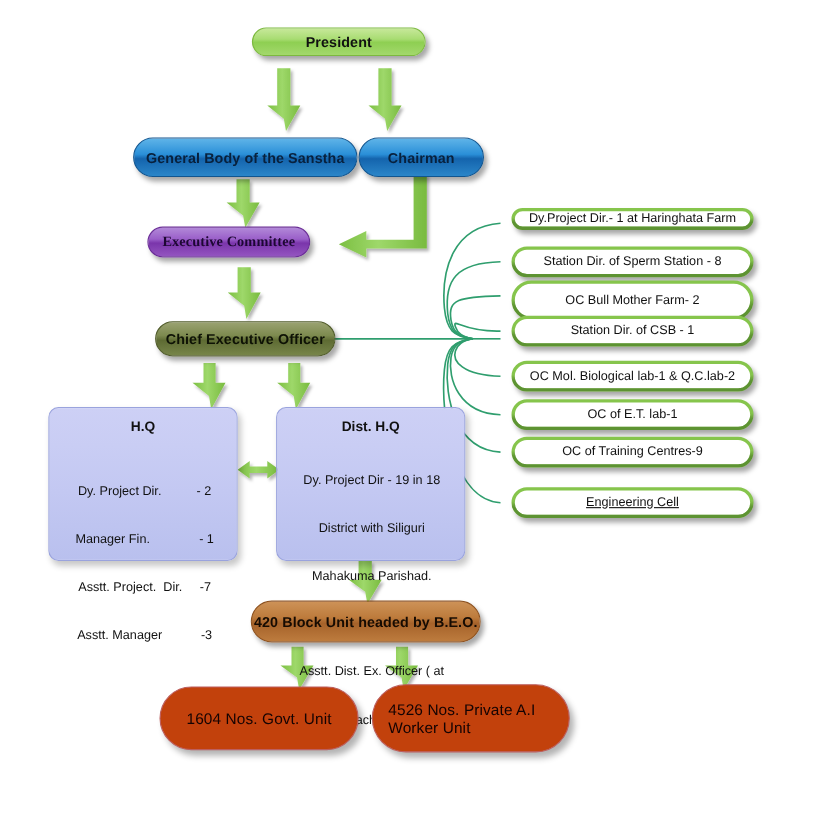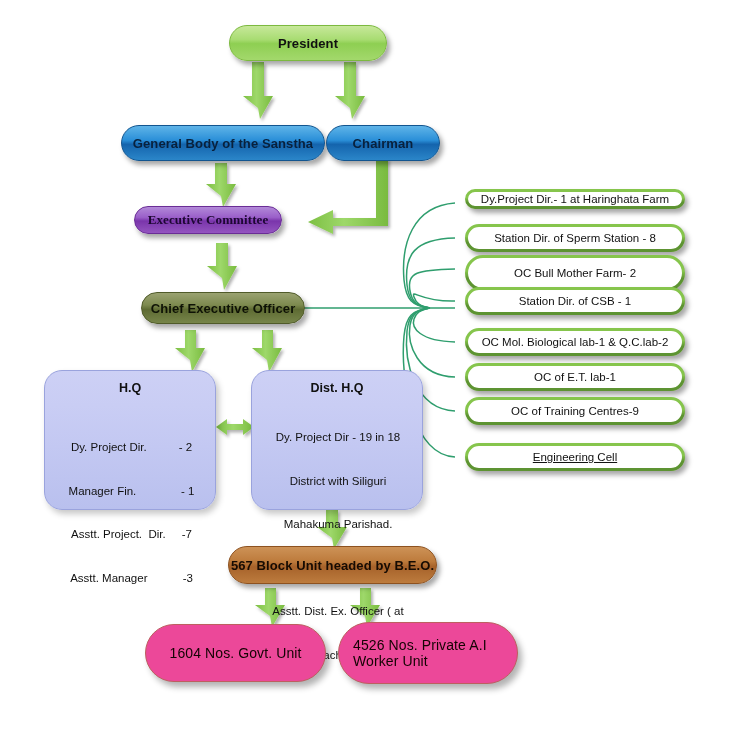--- a/index.html
+++ b/index.html
@@ -61,21 +61,21 @@
     border: 1px solid #505b2a;
     color: #0e1205;
   }
   .pill-brown {
     background: linear-gradient(to bottom,
         #cd9257 0%, #bd7b3c 40%, #a6622a 55%, #bd7c3e 100%);
     border: 1px solid #8d5220;
     color: #160b02;
   }
   .pill-red {
-    background: #ec4899;
+    background: #c2410c;
     border: 1px solid #bd5f5f;
     color: #140303;
     box-shadow: 4px 5px 6px rgba(0,0,0,0.30);
   }
   
   .oval {
     border-radius: 999px;
     background: #ffffff;
     border: 3px solid;
     border-color: #86c54c;
@@ -90,21 +90,21 @@
     position: absolute;
     inset: -3px;
     border-radius: 999px;
     border: 3px solid rgba(60,105,30,0.55);
     -webkit-mask-image: linear-gradient(to bottom, transparent 45%, #000 65%);
     mask-image: linear-gradient(to bottom, transparent 45%, #000 65%);
     pointer-events: none;
   }
   
   .rbox {
-    border-radius: 18px;
+    border-radius: 9px;
     background: linear-gradient(to bottom,
         #cdd0f5 0%, #c9cdf4 25%, #c3c8f2 55%, #b9c0ee 100%);
     border: 1px solid #9aa3dd;
     box-shadow: 3px 4px 6px rgba(0,0,0,0.22);
     display: block;
     padding: 10px 0 0 0;
   }
   .rbox-title {
     text-align: center;
     font-weight: bold;
@@ -203,21 +203,21 @@
     <path d="M 430 308 C 417 306 412 302 410 291 C 407 272 417 270 455 269"></path>
     <path d="M 430 308 C 420 306 416 303 414 297 C 411 288 420 302 455 301"></path>
     <path d="M 430 308 L 455 308"></path>
     <path d="M 430 308 C 420 310 416 313 414 319 C 411 328 420 341 455 342"></path>
     <path d="M 430 308 C 417 310 412 314 410 325 C 407 344 417 376 455 377"></path>
     <path d="M 430 308 C 414 310 409 315 407 331 C 404 361 414 409 455 411"></path>
     <path d="M 430 308 C 412 310 406 316 404 336 C 400 377 412 455 455 457"></path>
   </g>
 </svg>
 
-<div class="node pill pill-president" style="left:229px; top:25px; width:158px; height:36px;text-align:right;">
+<div class="node pill pill-president" style="left:229px; top:25px; width:158px; height:26px;text-align:right;">
   <span>President</span>
 </div>
 
 <div class="node pill pill-blue" style="left:121px; top:125px; width:204px; height:36px;">
   <span>General Body of the Sanstha</span>
 </div>
 
 <div class="node pill pill-blue" style="left:326px; top:125px; width:114px; height:36px;">
   <span>Chairman</span>
 </div>
@@ -271,21 +271,21 @@
   <span>OC of E.T. lab-1</span>
 </div>
 <div class="node oval" style="left:465px; top:397px; width:220px; height:28px;">
   <span>OC of Training Centres-9</span>
 </div>
 <div class="node oval" style="left:465px; top:443px; width:220px; height:28px;text-decoration:underline;">
   <span>Engineering Cell</span>
 </div>
 
 <div class="node pill pill-brown" style="left:228px; top:546px; width:209px; height:38px;">
-  <span>567 Block Unit headed by B.E.O.</span>
+  <span>420 Block Unit headed by B.E.O.</span>
 </div>
 
 <div class="node pill pill-red" style="left:145px; top:624px; width:181px; height:58px; font-size:14px; font-weight:normal;">
   <span>1604 Nos. Govt. Unit</span>
 </div>
 
 <div class="node pill pill-red" style="left:338px; top:622px; width:180px; height:62px; font-size:14px; font-weight:normal; justify-content:flex-start; padding-left:14px; text-align:left;">
   <span>4526 Nos. Private A.I Worker Unit</span>
 </div>
 

